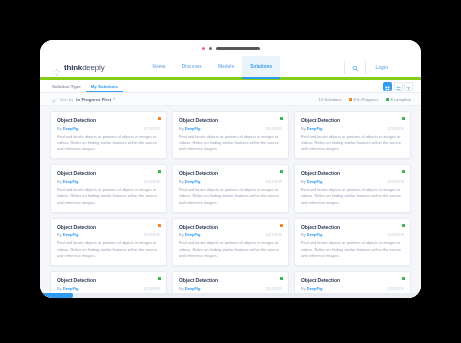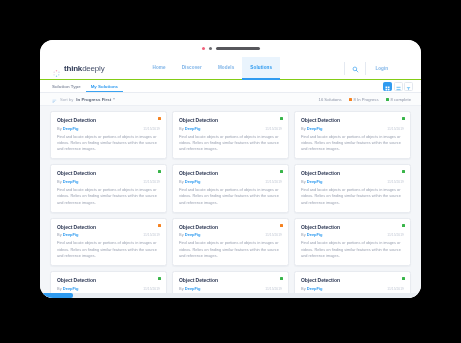--- a/index.html
+++ b/index.html
@@ -38,21 +38,21 @@
   .dot { width: 3px; height: 3px; border-radius: 50%; }
   .dot.red { background: #f0637c; }
   .dot.gray { background: #6e6e73; }
   .urlbar { width: 44px; height: 3.5px; border-radius: 2px; background: #57575c; }
 
   
   .site-header {
     flex: 0 0 auto;
     height: 23px;
     background: #ffffff;
-    border-bottom: 1px solid #84cc16;
+    border-bottom: 3px solid #84cc16;
     display: flex; align-items: center;
     padding: 0 24px 0 12px;
     justify-content: center;
   }
   .brand { display: flex; align-items: center; gap: 3px; }
   .brand-mark { width: 9px; height: 9px; flex: 0 0 auto; }
   .brand-name {
     font-size: 8px; font-weight: 700; letter-spacing: -.2px;
     color: #2f3a56; white-space: nowrap;
   }

